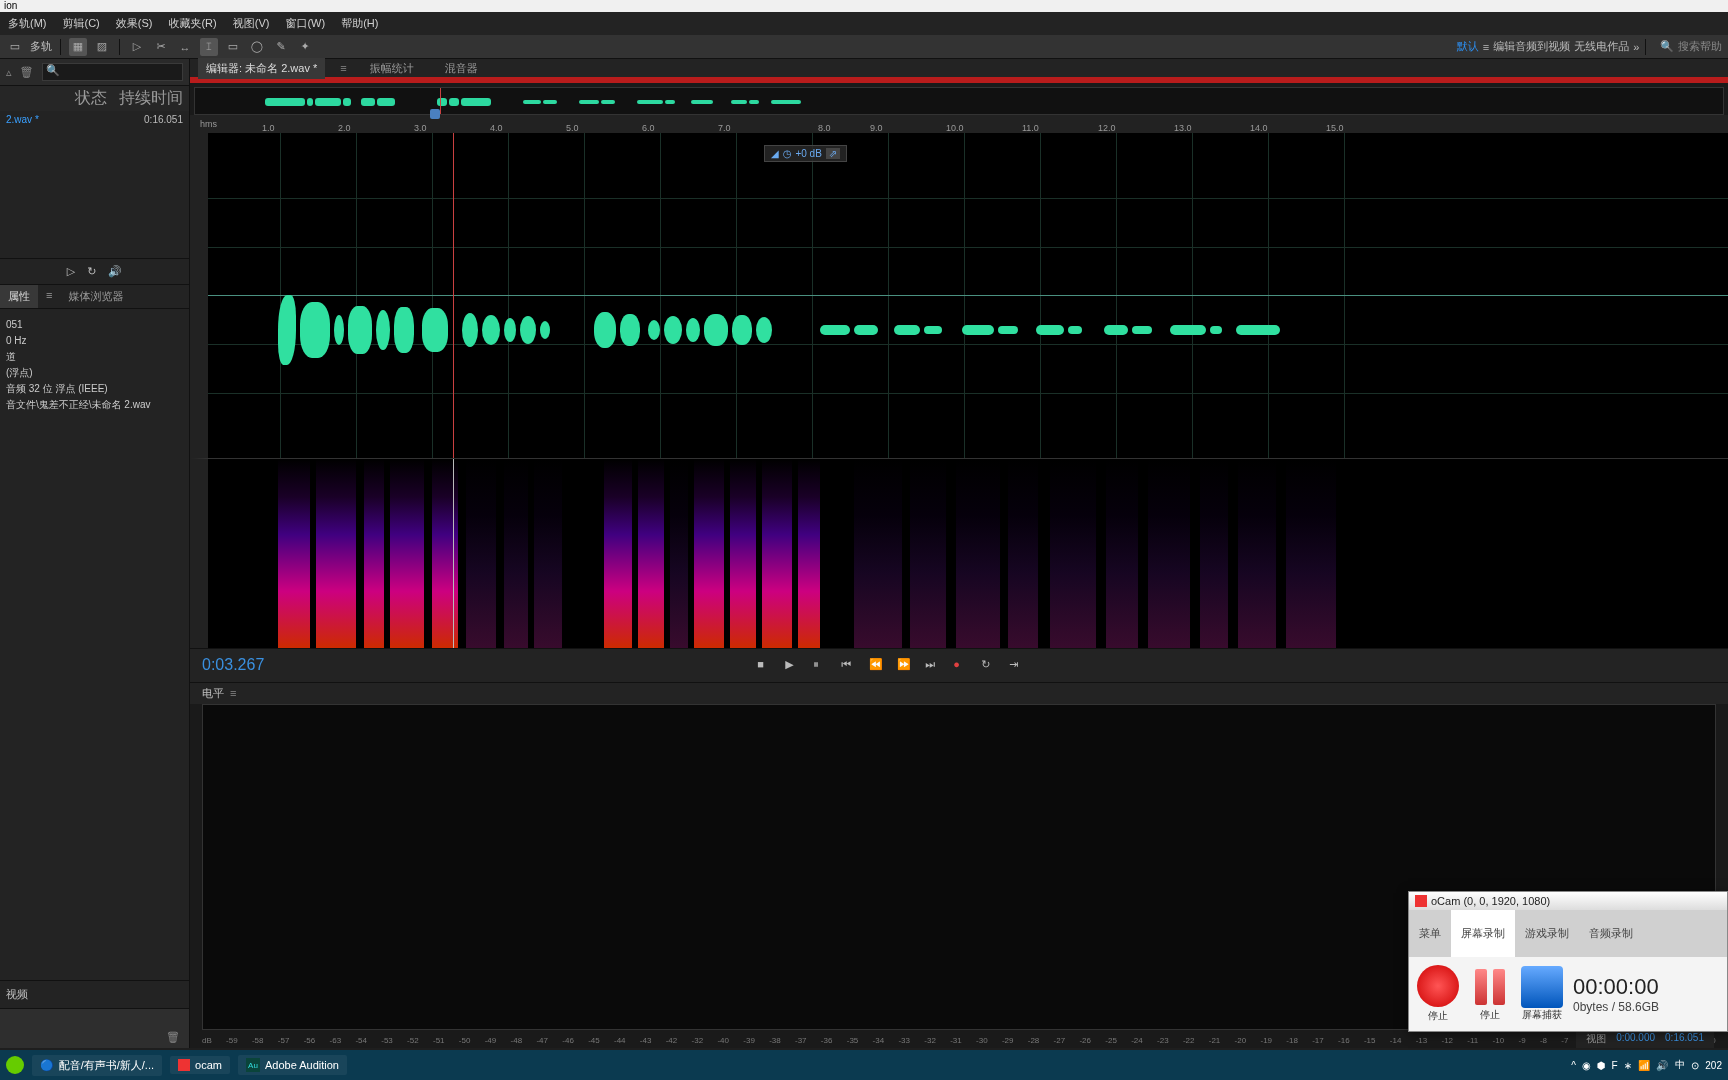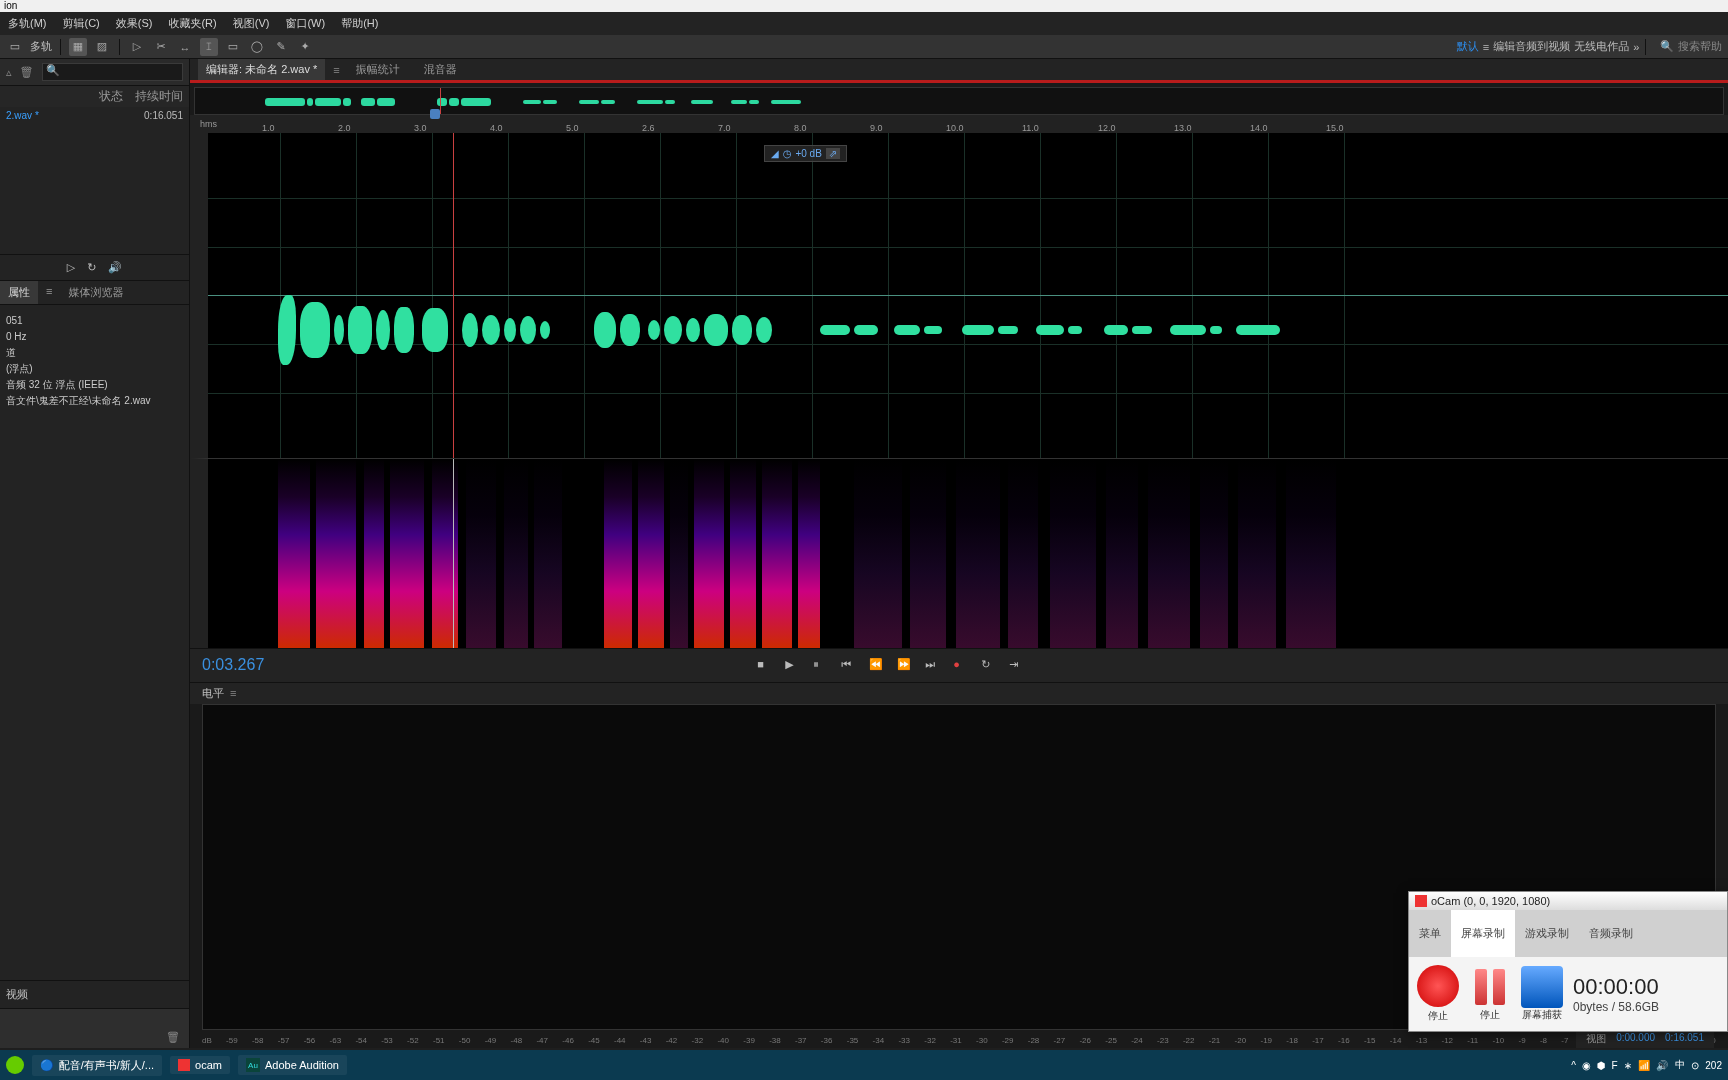--- a/index.html
+++ b/index.html
@@ -12,34 +12,34 @@
 .tool-btn { width: 18px; height: 18px; display: flex; align-items: center; justify-content: center; color: #aaa; }
 .tool-btn.active { background: #555; border-radius: 2px; }
 .workspace-tabs { margin-left: auto; display: flex; gap: 4px; align-items: center; color: #bbb; }
 .workspace-tabs .active { color: #2d8ceb; }
 .search-box { display: flex; align-items: center; gap: 4px; color: #888; margin-left: 8px; }
 
 .main-layout { display: flex; height: calc(100% - 59px - 32px); }
 .left-panel { width: 190px; background: #232323; border-right: 1px solid #111; display: flex; flex-direction: column; }
 .panel-header { background: #2a2a2a; padding: 4px 6px; display: flex; align-items: center; gap: 8px; border-bottom: 1px solid #111; }
 .file-search { background: #1a1a1a; border: 1px solid #3a3a3a; height: 18px; flex: 1; padding: 0 4px; color: #888; }
-.file-list-header { display: flex; padding: 2px 6px; background: #262626; color: #999; font-size: 12px; }
+.file-list-header { display: flex; padding: 2px 6px; background: #262626; color: #999; font-size: 16px; }
 .file-list-header .col1 { flex: 1; text-align: right; padding-right: 12px; }
 .file-row { display: flex; padding: 3px 6px; color: #3aa0ff; font-size: 10px; }
 .file-row .fname { flex: 1; }
 .file-row .dur { color: #bbb; }
 .transport-mini { padding: 6px; display: flex; gap: 12px; justify-content: center; background: #232323; border-top: 1px solid #111; }
 .panel-tabs { display: flex; background: #232323; border-top: 1px solid #111; border-bottom: 1px solid #111; }
 .panel-tab { padding: 4px 8px; color: #999; }
 .panel-tab.active { background: #383838; color: #ddd; }
 .props { padding: 8px 6px; font-size: 10px; line-height: 16px; color: #ccc; }
 .video-section { padding: 6px; border-top: 1px solid #111; }
 
 .center-panel { flex: 1; display: flex; flex-direction: column; background: #1a1a1a; position: relative; }
-.editor-tabs { display: flex; align-items: center; background: #232323; height: 24px; padding: 0 8px; gap: 8px; border-bottom: 3px solid #b91c1c; }
+.editor-tabs { display: flex; align-items: center; background: #232323; height: 24px; padding: 0 8px; gap: 15px; border-bottom: 6px solid #b91c1c; }
 .editor-tab { padding: 3px 8px; color: #999; }
 .editor-tab.active { background: #383838; color: #ddd; }
 .overview { height: 28px; background: #111; border: 1px solid #333; margin: 4px 4px 0 4px; position: relative; }
 .overview-wave { position: absolute; left: 70px; top: 8px; right: 0; height: 12px; display: flex; align-items: center; gap: 2px; }
 .ov-blob { background: #2dd9a0; height: 8px; border-radius: 3px; }
 .timeline { height: 18px; background: #222; display: flex; align-items: center; font-size: 9px; color: #999; padding-left: 10px; position: relative; }
 .timeline .hms { position: absolute; left: 10px; }
 .timeline .tick { position: absolute; bottom: 0px; }
 .waveform-area { flex: 1; background: #000; position: relative; overflow: hidden; border-left: 18px solid #222; }
 .grid-v { position: absolute; top: 0; bottom: 0; width: 1px; background: #1a3028; }
@@ -205,23 +205,23 @@
       </div>
       <div style="position:absolute;left:245px;top:0;bottom:0;width:1px;background:#c94040"></div>
     </div>
     <div class="timeline">
       <span class="hms">hms</span>
       <span class="tick" style="left:72px">1.0</span>
       <span class="tick" style="left:148px">2.0</span>
       <span class="tick" style="left:224px">3.0</span>
       <span class="tick" style="left:300px">4.0</span>
       <span class="tick" style="left:376px">5.0</span>
-      <span class="tick" style="left:452px">2.6</span>
+      <span class="tick" style="left:452px">6.0</span>
       <span class="tick" style="left:528px">7.0</span>
-      <span class="tick" style="left:604px">8.0</span>
+      <span class="tick" style="left:628px">8.0</span>
       <span class="tick" style="left:680px">9.0</span>
       <span class="tick" style="left:756px">10.0</span>
       <span class="tick" style="left:832px">11.0</span>
       <span class="tick" style="left:908px">12.0</span>
       <span class="tick" style="left:984px">13.0</span>
       <span class="tick" style="left:1060px">14.0</span>
       <span class="tick" style="left:1136px">15.0</span>
       <div class="play-marker"></div>
     </div>
 

